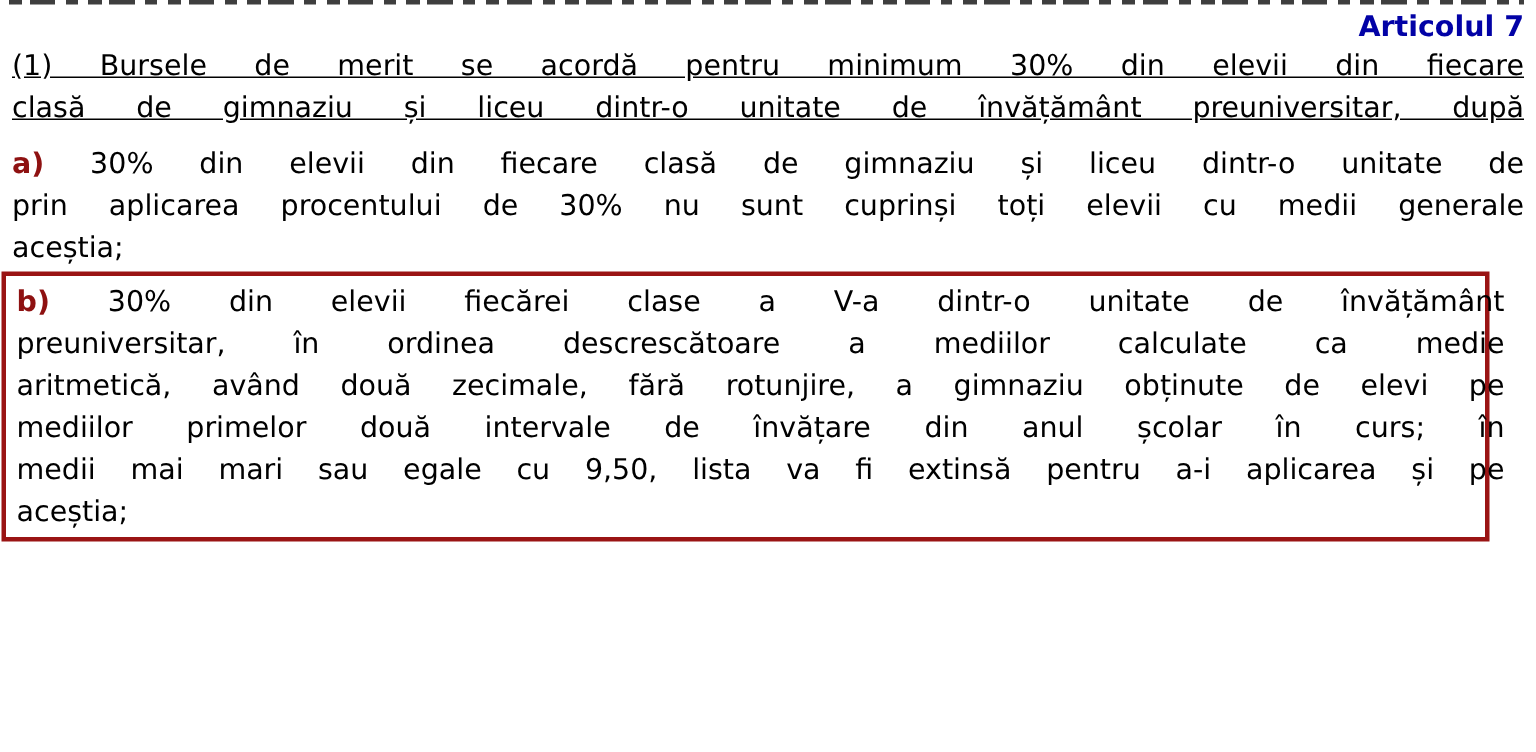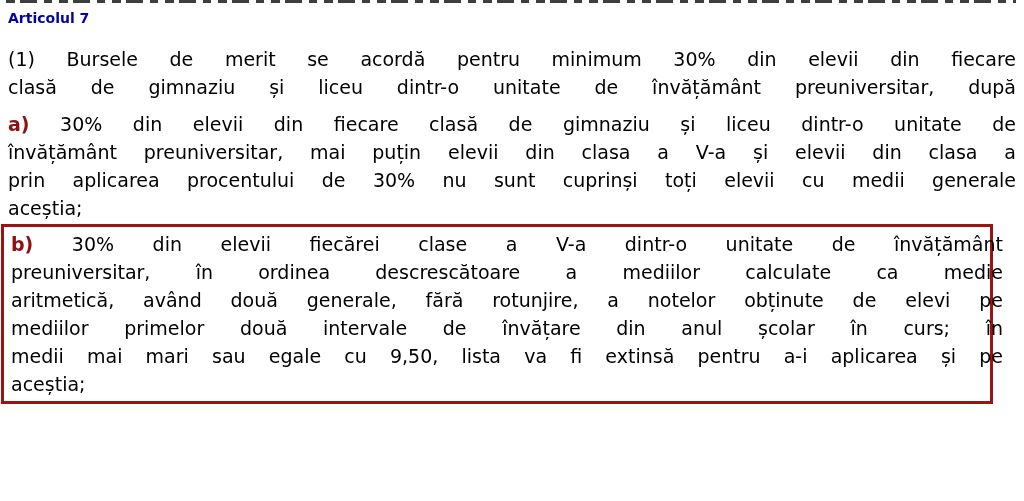--- a/index.html
+++ b/index.html
@@ -17,26 +17,27 @@
     height: 3px; width: 1010px; margin-left: 6px;
     background: repeating-linear-gradient(90deg,
       #1c1c1c 0 9px,  transparent 9px 14px,
       #1c1c1c 14px 31px, transparent 31px 38px,
       #1c1c1c 38px 46px, transparent 46px 53px);
     opacity: .85;
   }
 
   .title {
     margin: 5px 8px 0 8px;
-    font-size: 14px; font-weight: bold; line-height: 20px;
+    font-size: 19px; font-weight: bold; line-height: 20px;
     color: var(--title_blue, #0202a6);
+    text-align: right;
   }
 
   .para { margin: 0 8px; width: 1008px; font-size: 19px; line-height: 28px; }
-  .para-1 { margin-top: 17px; }
+  .para-1 { margin-top: 2px; text-decoration: underline; }
   .para-a { margin-top: 9px; }
 
   .line { text-align: justify; white-space: normal; }
   .line.just { text-align-last: justify; }
 
   .label {
     font-weight: bold;
     color: var(--label_red, #8e1111);
   }
 
@@ -57,29 +58,28 @@
 
   <div class="title">Articolul 7</div>
 
   <div class="para para-1">
     <div class="line just">(1) Bursele de merit se acordă pentru minimum 30% din elevii din fiecare</div>
     <div class="line just">clasă de gimnaziu și liceu dintr-o unitate de învățământ preuniversitar, după</div>
   </div>
 
   <div class="para para-a">
     <div class="line just"><span class="label">a)</span> <span>30% din elevii din fiecare clasă de gimnaziu și liceu dintr-o unitate de</span></div>
-    <div class="line just">învățământ preuniversitar, mai puțin elevii din clasa a V-a și elevii din clasa a</div>
     <div class="line just">prin aplicarea procentului de 30% nu sunt cuprinși toți elevii cu medii generale</div>
     <div class="line">aceștia;</div>
   </div>
 
   <div class="hbox">
     <div class="para">
       <div class="line just"><span class="label">b)</span> <span>30% din elevii fiecărei clase a V-a dintr-o unitate de învățământ</span></div>
       <div class="line just">preuniversitar, în ordinea descrescătoare a mediilor calculate ca medie</div>
-      <div class="line just">aritmetică, având două generale, fără rotunjire, a notelor obținute de elevi pe</div>
+      <div class="line just">aritmetică, având două zecimale, fără rotunjire, a gimnaziu obținute de elevi pe</div>
       <div class="line just">mediilor primelor două intervale de învățare din anul școlar în curs; în</div>
       <div class="line just">medii mai mari sau egale cu 9,50, lista va fi extinsă pentru a-i aplicarea și pe</div>
       <div class="line">aceștia;</div>
     </div>
   </div>
 
 </div>
 
 </body></html>

